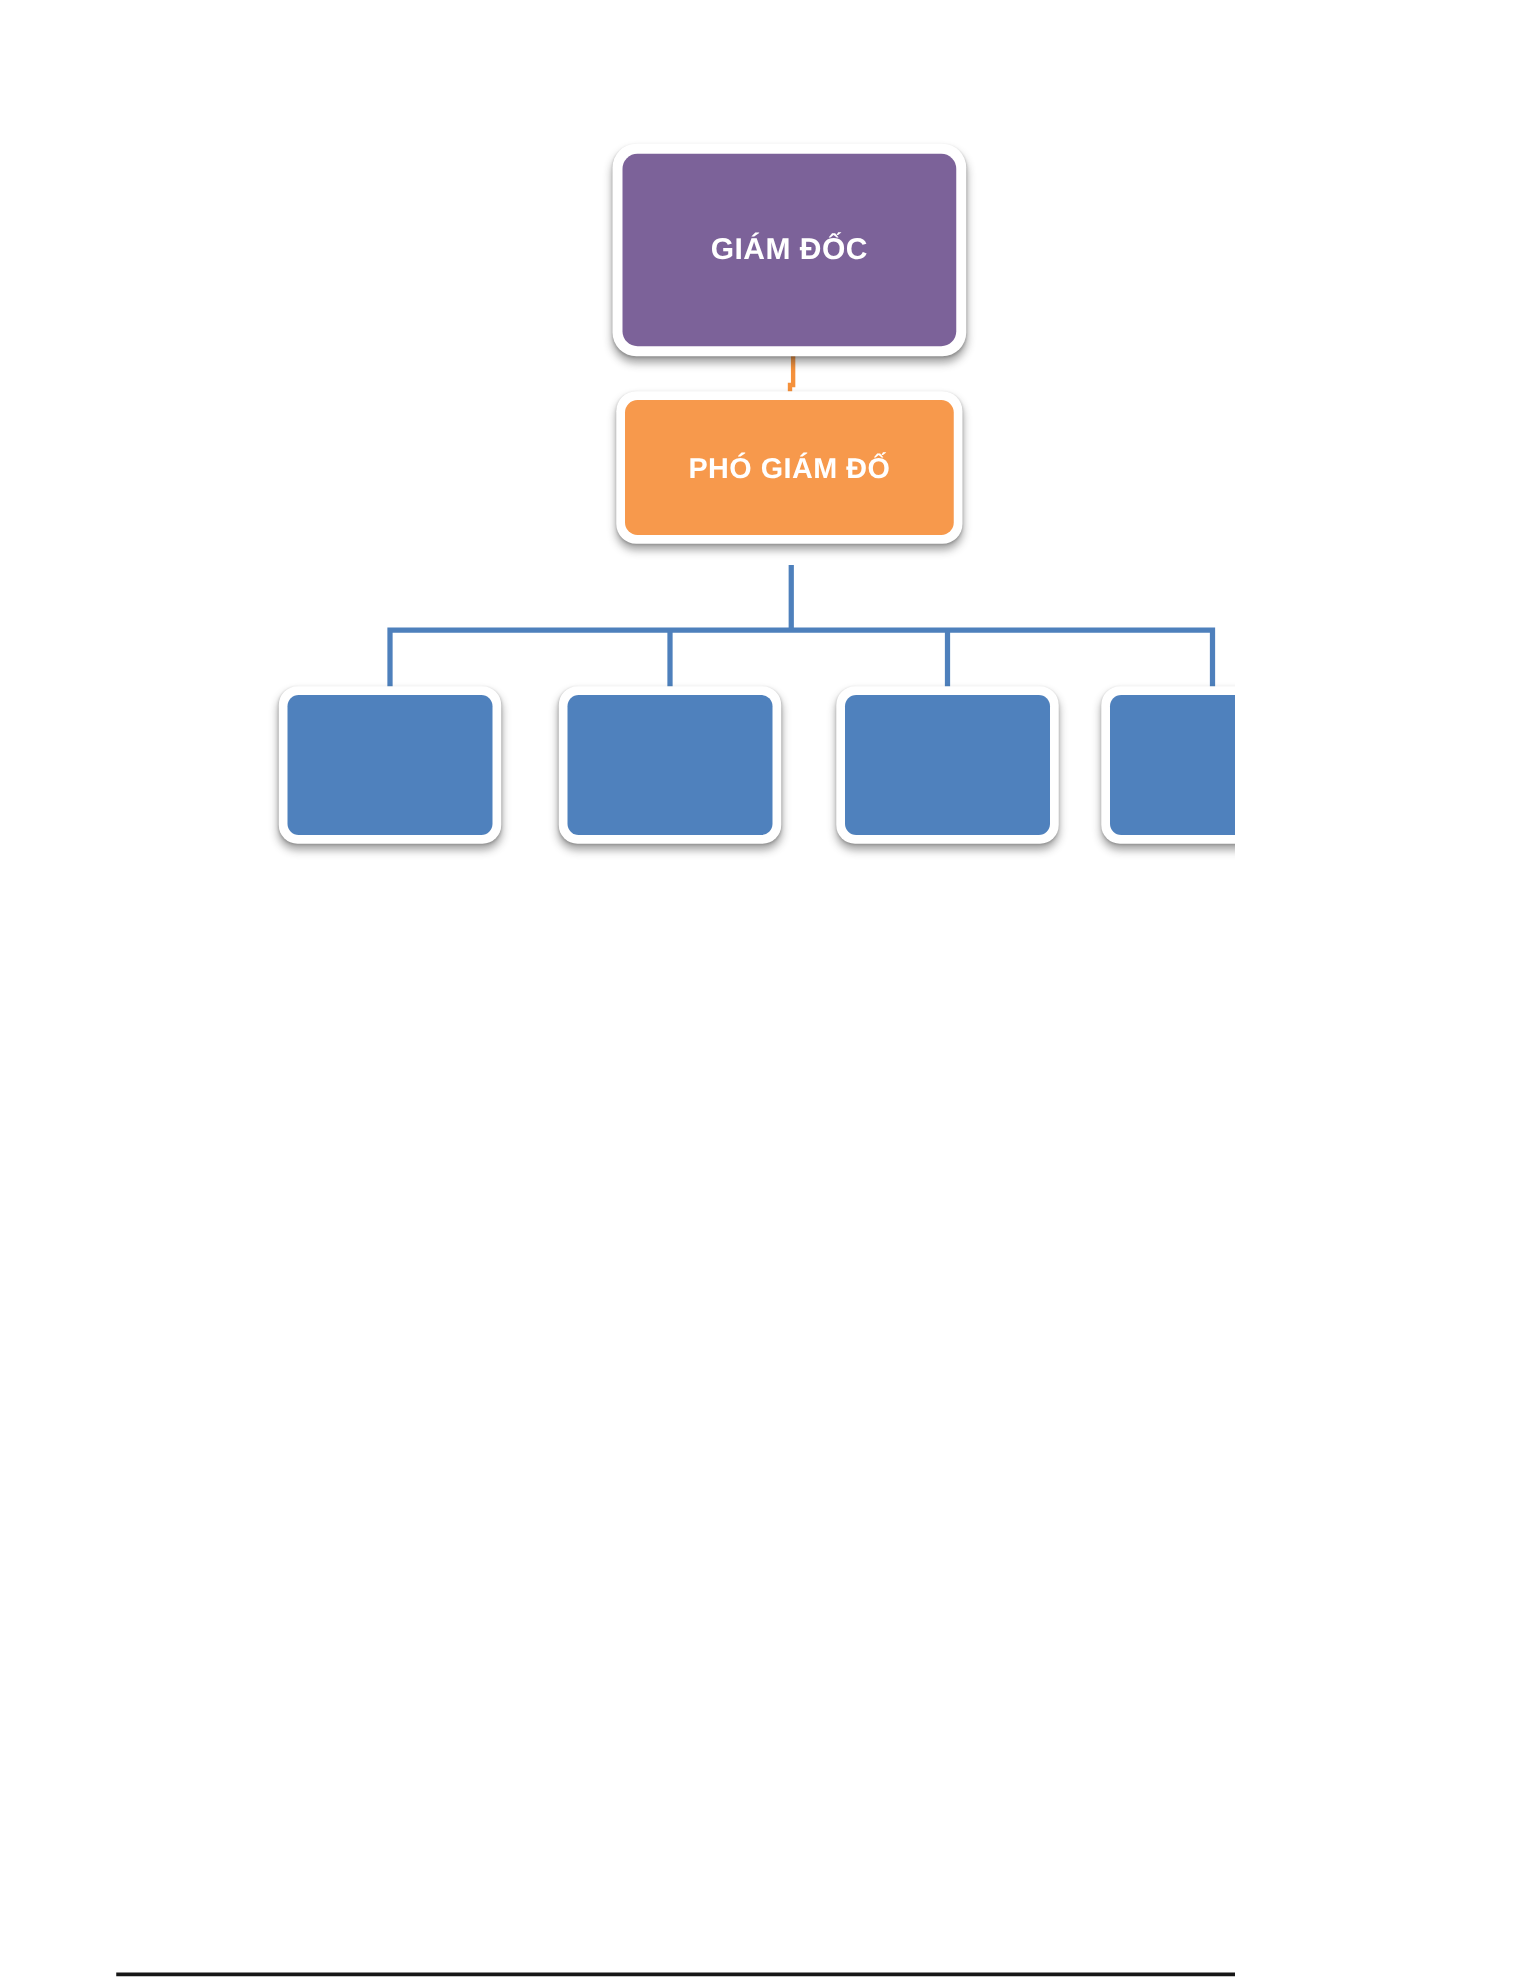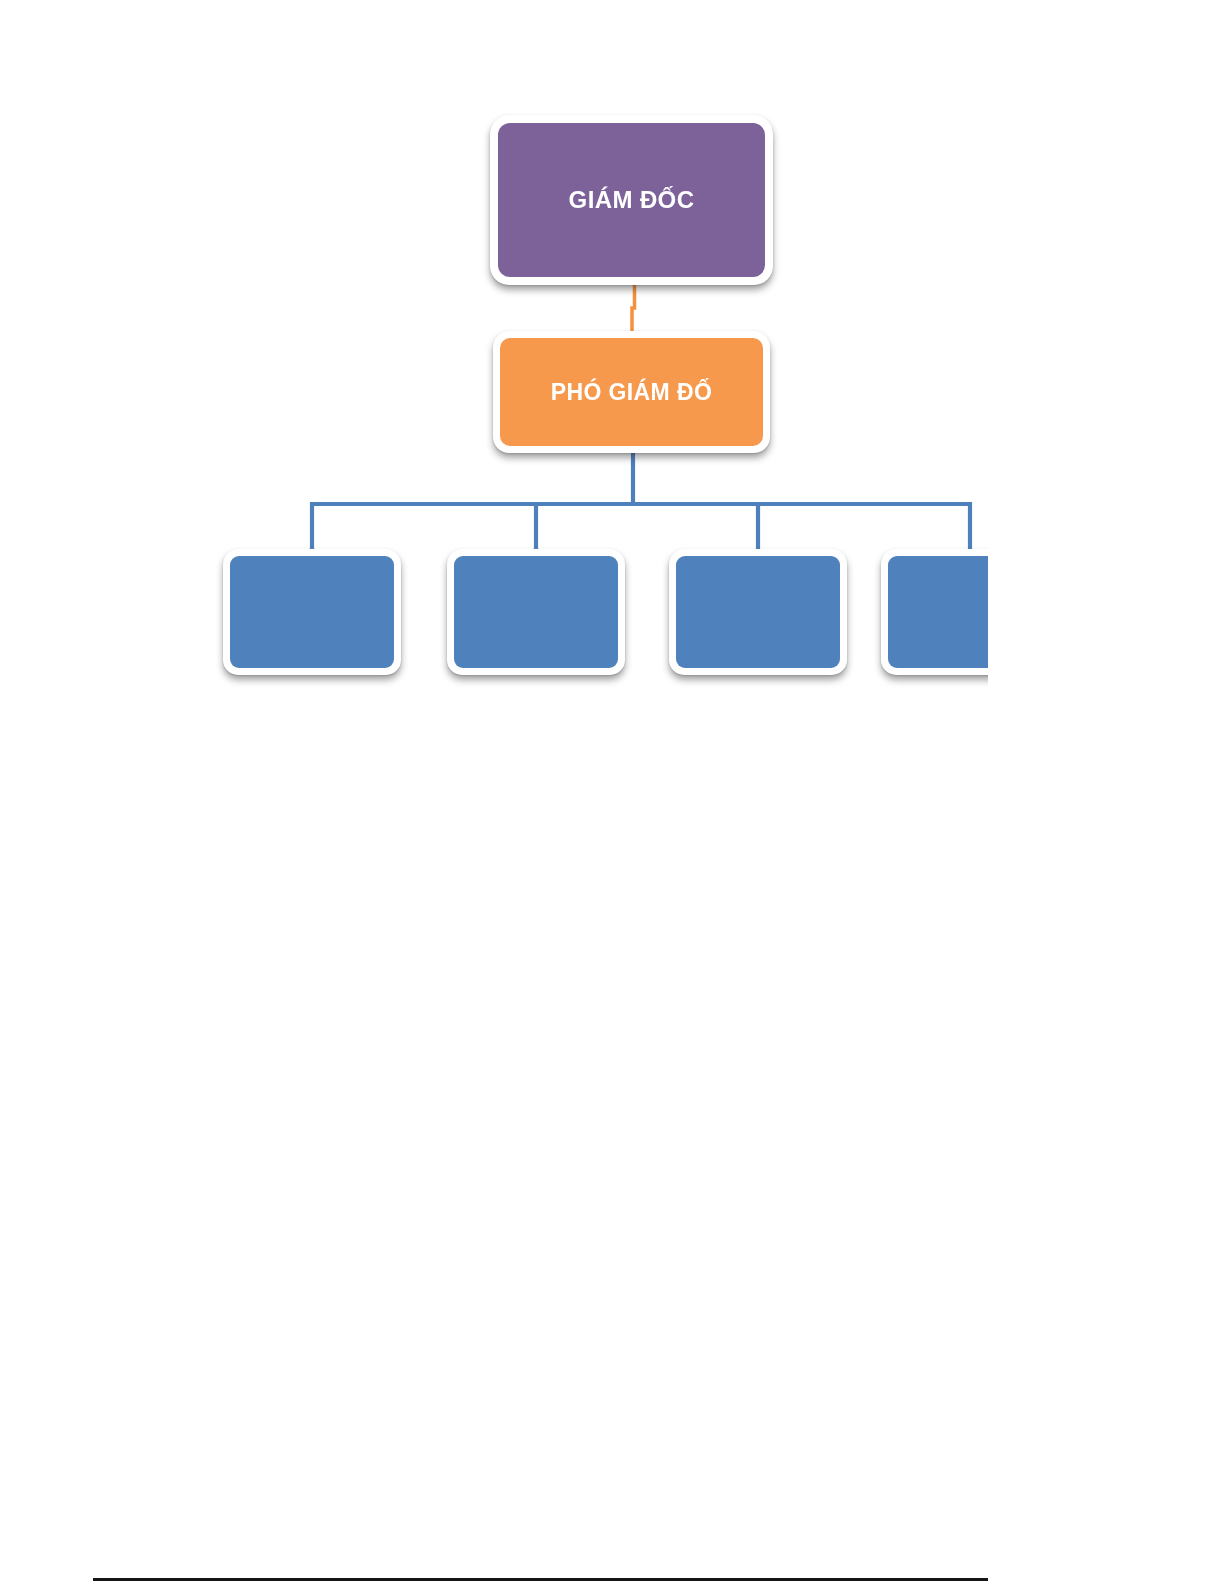--- a/index.html
+++ b/index.html
@@ -64,21 +64,21 @@
     border-radius: 19px;
     padding: 8px;
   }
   #node-director .node-fill {
     background: var(--node-purple, #7C6299);
     border-radius: 12px;
   }
   #node-director .node-label { font-size: 24px; }
 
   #node-deputy {
-    left: 493px; top: 331px;
+    left: 493px; top: 313px;
     width: 277px; height: 122px;
     border-radius: 16px;
     padding: 7px;
   }
   #node-deputy .node-fill {
     background: var(--node-orange, #F7994C);
     border-radius: 10px;
   }
   #node-deputy .node-label { font-size: 23px; }
 

